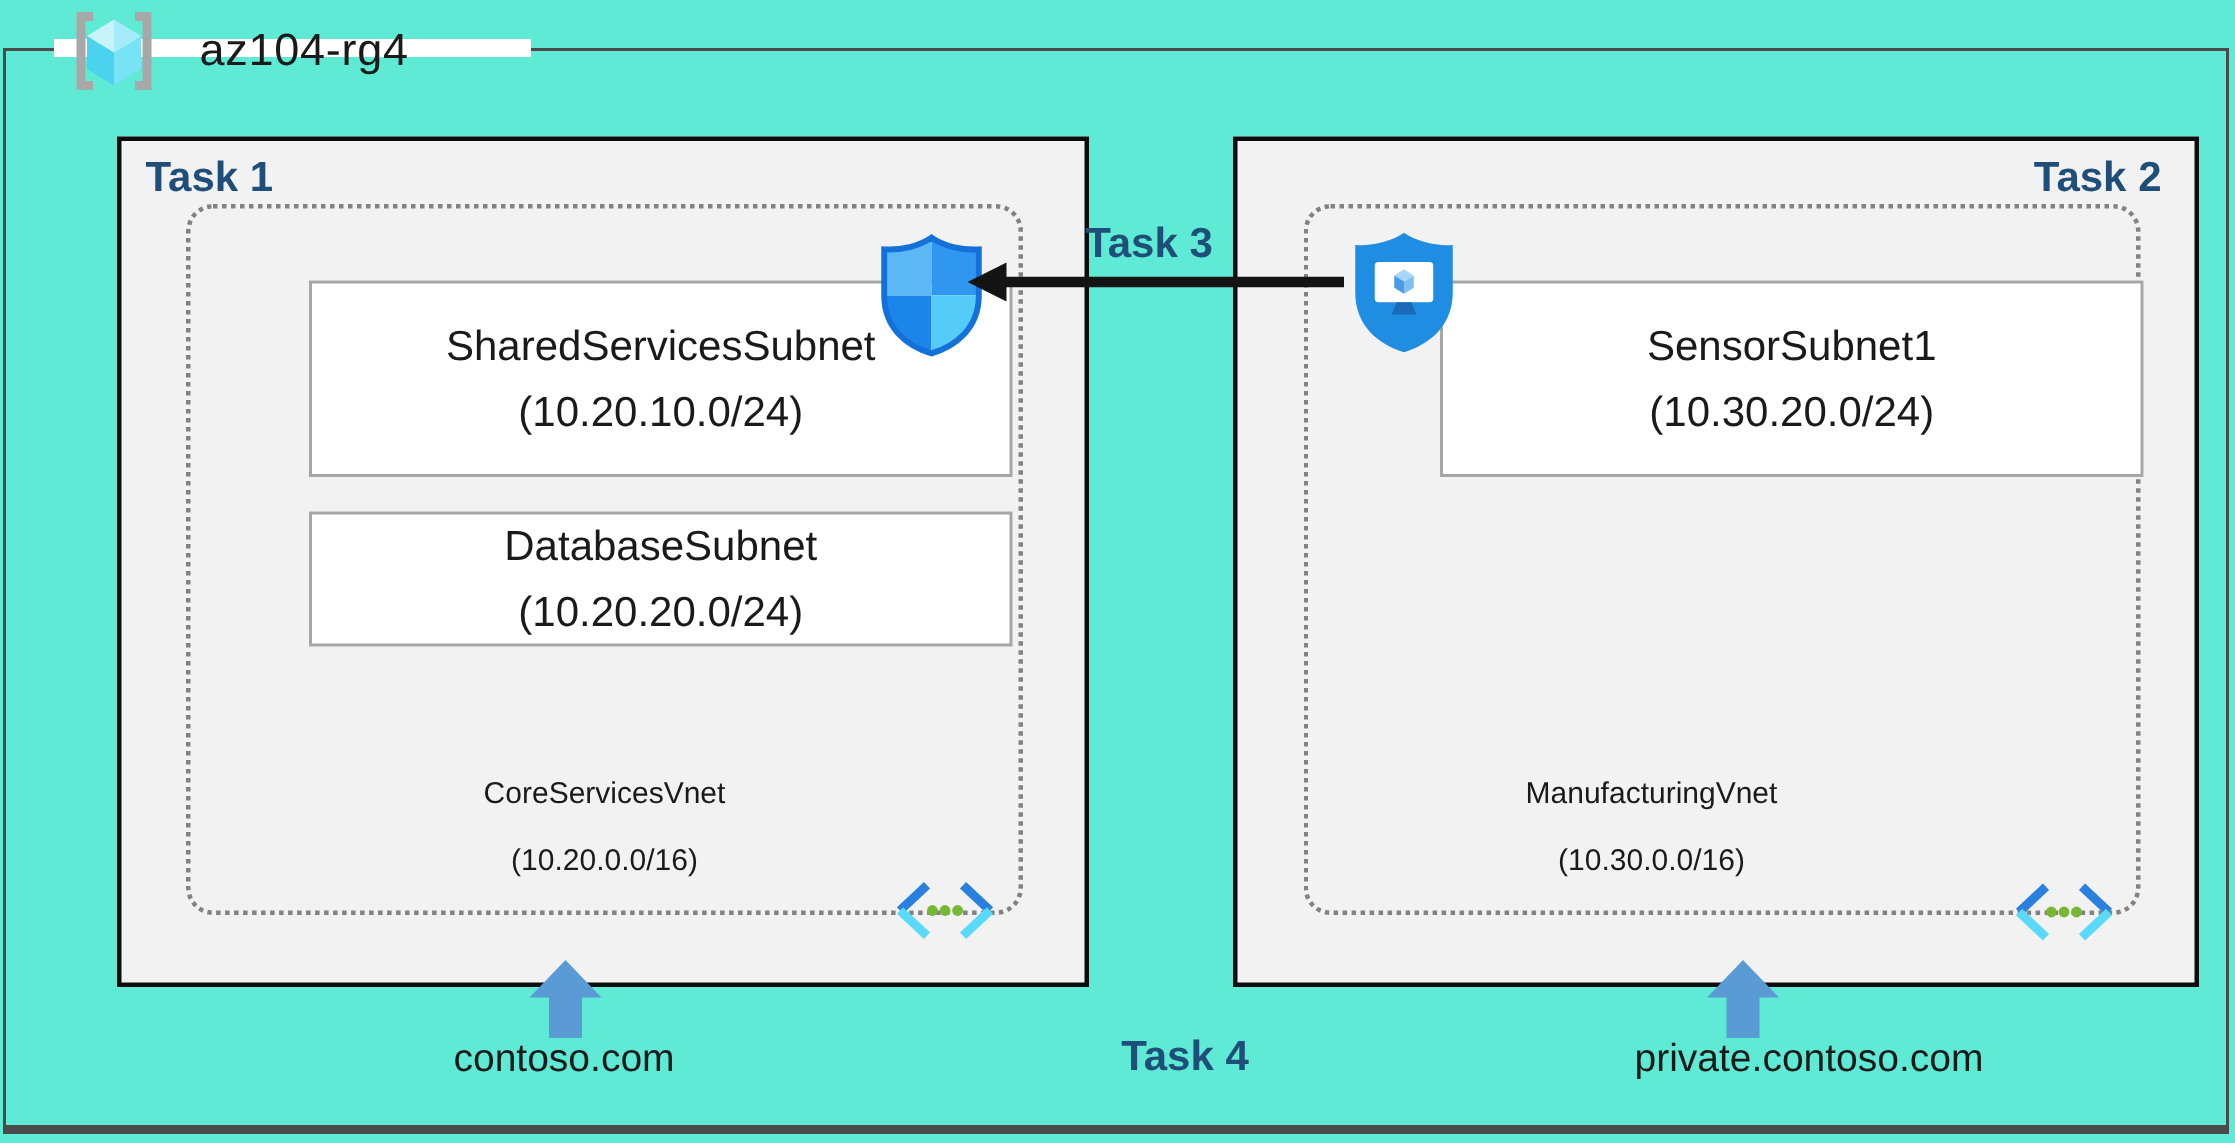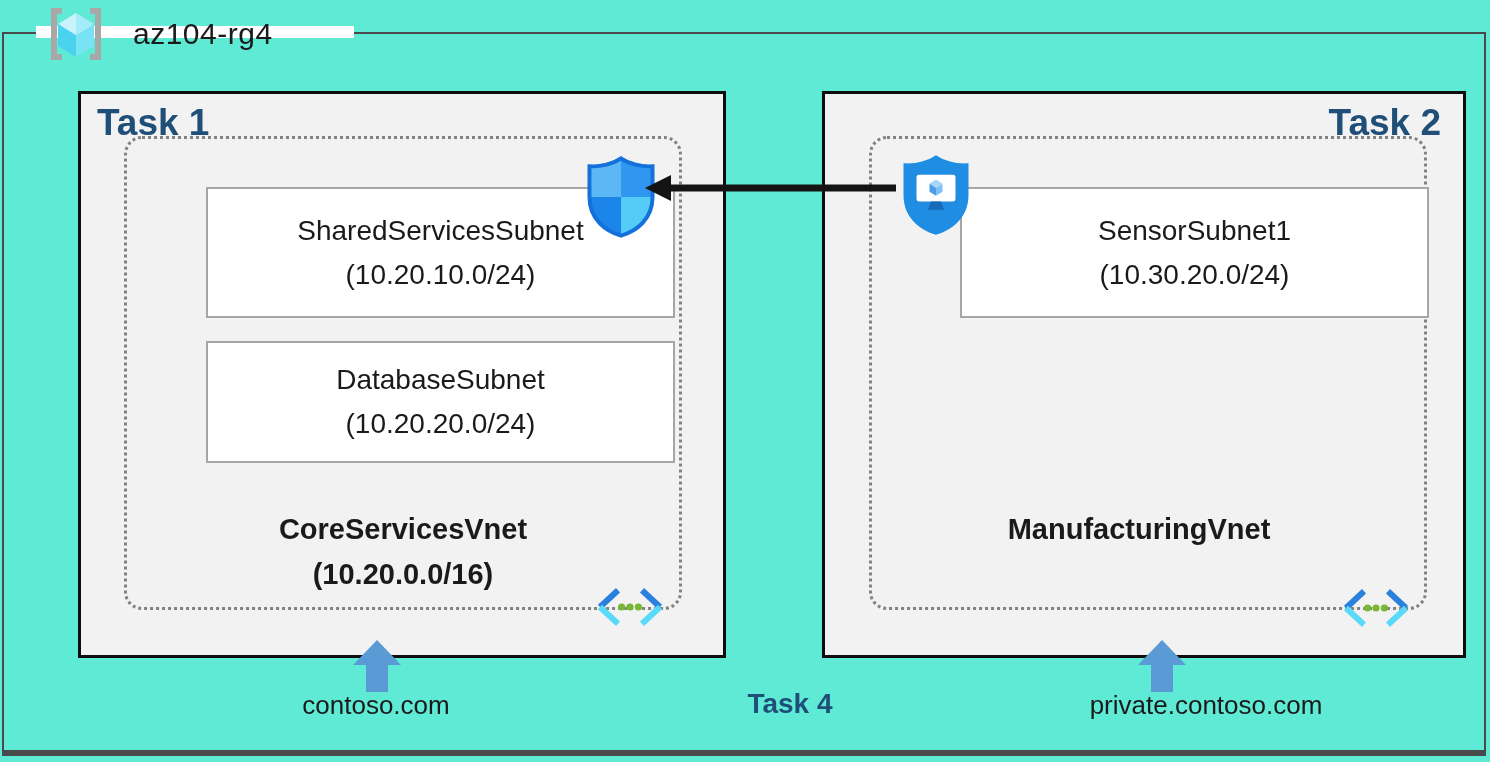--- a/index.html
+++ b/index.html
@@ -18,44 +18,44 @@
   }
   .frame-gap{position:absolute; left:36px; top:26px; width:318px; height:12px; background:#fff;}
   .rg-header{position:absolute; left:44px; top:4px; height:60px; display:flex; align-items:center; gap:25px;}
   .rg-name{font-size:30px; color:var(--text); letter-spacing:0.5px;}
   .vnet-box{
     position:absolute; top:91px; height:567px; box-sizing:border-box;
     background:var(--box-fill); border:3px solid var(--box-border);
   }
   .vnet-box.left{left:78px; width:648px;}
   .vnet-box.right{left:822px; width:644px;}
-  .task-label{position:absolute; font-size:37px; font-weight:bold; color:var(--navy);}
+  .task-label{position:absolute; font-size:28px; font-weight:bold; color:var(--navy);}
   .task-label.tl{left:16px; top:8px;}
   .task-label.tr{right:22px; top:8px;}
   .dashed-container{
     position:absolute; top:136px; width:558px; height:474px; box-sizing:border-box;
     border:3px dotted var(--dashed-border); border-radius:18px;
   }
   .dashed-container.left{left:124px;}
   .dashed-container.right{left:869px;}
   .subnet-card{
     position:absolute; width:469px; box-sizing:border-box; background:#fff;
     border:2px solid var(--subnet-border); display:flex; flex-direction:column;
     align-items:center; justify-content:center; font-size:28px; line-height:44px;margin-left:44px;
   }
   .subnet-card.l{left:162px;}
   .subnet-card.r{left:916px;}
   .subnet-card.row1{top:187px; height:131px;}
-  .subnet-card.row2{top:341px; height:122px;}
+  .subnet-card.row2{top:341px; height:90px;}
   .vnet-caption{
     position:absolute; top:507px; width:558px; text-align:center;
-    font-size:29px; line-height:45px;font-weight:bold;
+    font-size:20px; line-height:45px;
   }
   .vnet-caption.left{left:124px;}
-  .vnet-caption.right{left:860px;text-align:center;}
+  .vnet-caption.right{left:822px;text-align:center;}
   .abs{position:absolute;}
   .task3-label{position:absolute; left:636px; top:146px; width:260px; text-align:center;
     font-size:28px; font-weight:bold; color:var(--navy);}
   .task4-label{position:absolute; left:660px; top:688px; width:260px; text-align:center;
     font-size:28px; font-weight:bold; color:var(--navy);}
   .dns-label{position:absolute; top:690px; width:340px; text-align:center; font-size:26px;}
   .dns-label.left{left:206px;}
   .dns-label.right{left:1036px;text-align:center;}
 </style>
 </head>
@@ -102,20 +102,21 @@
     <span>SensorSubnet1</span>
     <span>(10.30.20.0/24)</span>
   </div>
 
   <div class="vnet-caption left">
     <div>CoreServicesVnet</div>
     <div>(10.20.0.0/16)</div>
   </div>
   <div class="vnet-caption right">
     <div>ManufacturingVnet</div>
+    <div>(10.30.0.0/16)</div>
   </div>
 
   <svg class="abs" style="left:594px; top:585px;" width="72" height="44" viewBox="0 0 120 70">
     <line x1="40" y1="7" x2="10" y2="35" stroke="#2A80DE" stroke-width="10"></line>
     <line x1="10" y1="35" x2="40" y2="63" stroke="#5BD9F9" stroke-width="10"></line>
     <line x1="80" y1="7" x2="110" y2="35" stroke="#2A80DE" stroke-width="10"></line>
     <line x1="110" y1="35" x2="80" y2="63" stroke="#5BD9F9" stroke-width="10"></line>
     <circle cx="46" cy="35" r="6" fill="#76B833"></circle>
     <circle cx="60" cy="35" r="6" fill="#76B833"></circle>
     <circle cx="74" cy="35" r="6" fill="#76B833"></circle>
@@ -151,20 +152,21 @@
     <polygon points="48,33 40,38 48,43 56,38" fill="#A7D7F8"></polygon>
     <polygon points="40,38 48,43 48,53 40,48" fill="#4A9CE8"></polygon>
     <polygon points="56,38 48,43 48,53 56,48" fill="#7FC0F3"></polygon>
     <polygon points="42,60 54,60 58,70 38,70" fill="#1A6AB8"></polygon>
   </svg>
 
   <svg class="abs" style="left:642px; top:171px;" width="260" height="34" viewBox="0 0 260 34">
     <line x1="254" y1="17" x2="26" y2="17" stroke="#141414" stroke-width="7"></line>
     <polygon points="3,17 29,4 29,30" fill="#141414"></polygon>
   </svg>
+  <div class="task3-label">Task 3</div>
 
   <svg class="abs" style="left:353px; top:640px;" width="48" height="52" viewBox="0 0 48 52">
     <polygon points="0,25 24,0 48,25 35,25 35,52 13,52 13,25" fill="#5B9BD5"></polygon>
   </svg>
   <svg class="abs" style="left:1138px; top:640px;" width="48" height="52" viewBox="0 0 48 52">
     <polygon points="0,25 24,0 48,25 35,25 35,52 13,52 13,25" fill="#5B9BD5"></polygon>
   </svg>
 
   <div class="dns-label left">contoso.com</div>
   <div class="task4-label">Task 4</div>

